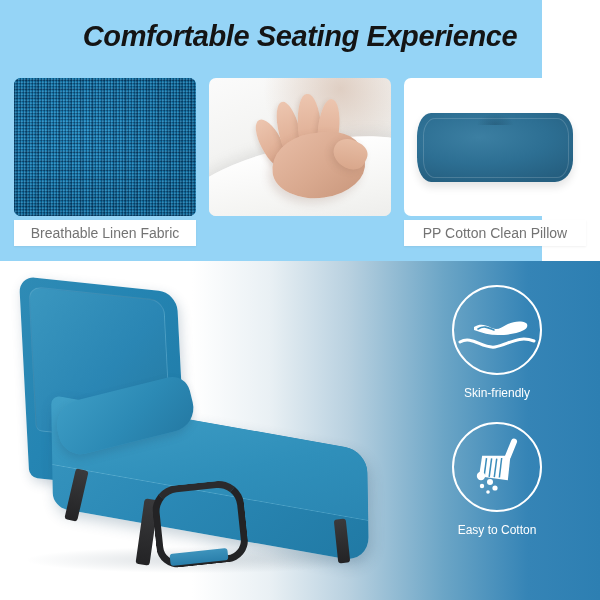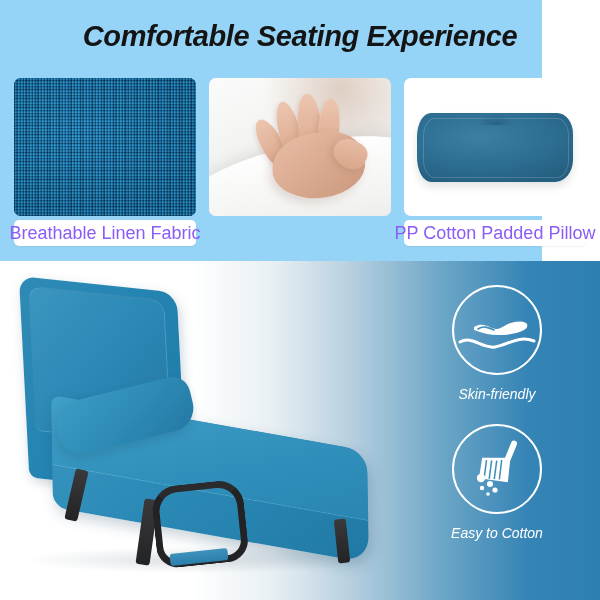--- a/index.html
+++ b/index.html
@@ -190,26 +190,26 @@
     transform: translateX(-50%);
   }
 
   .card-label {
     position: absolute;
     left: 0;
     bottom: 0;
     width: 182px;
     height: 26px;
     background: #ffffff;
-    border-radius: 5px;
+    border-radius: 0;
     display: flex;
     align-items: center;
     justify-content: center;
-    font-size: 18px;
-    color: #8b5cf6;
+    font-size: 14px;
+    color: #737373;
     white-space: nowrap;
     box-shadow: 0 1px 2px rgba(0,0,0,0.06);
   }
 
   
   .bottom-section {
     position: absolute;
     left: 0;
     top: 261px;
     width: 600px;
@@ -346,24 +346,23 @@
     width: 86px;
     height: 86px;
     margin: 0 auto;
     border: 2px solid #ffffff;
     border-radius: 50%;
     position: relative;
     overflow: hidden;
   }
   .feature-label {
     margin-top: 11px;
-    font-size: 14px;
+    font-size: 12px;
     color: #ffffff;
     white-space: nowrap;
-    font-style: italic;
   }
 </style>
 </head>
 <body>
 
 <div id="page">
 
   <div class="top-section">
 
     <div class="headline">Comfortable Seating Experience</div>
@@ -395,21 +394,21 @@
 
       <div class="card">
         <div class="card-media">
           <div class="pillow-media">
             <div class="pillow-shape">
               <div class="pillow-seam"></div>
               <div class="pillow-tuft"></div>
             </div>
           </div>
         </div>
-        <div class="card-label">PP Cotton Padded Pillow</div>
+        <div class="card-label">PP Cotton Clean Pillow</div>
       </div>
 
     </div>
   </div>
 
   <div class="bottom-section">
 
     <div class="chair-wrap">
       <div class="floor-shadow"></div>
       <div class="chair-back">

